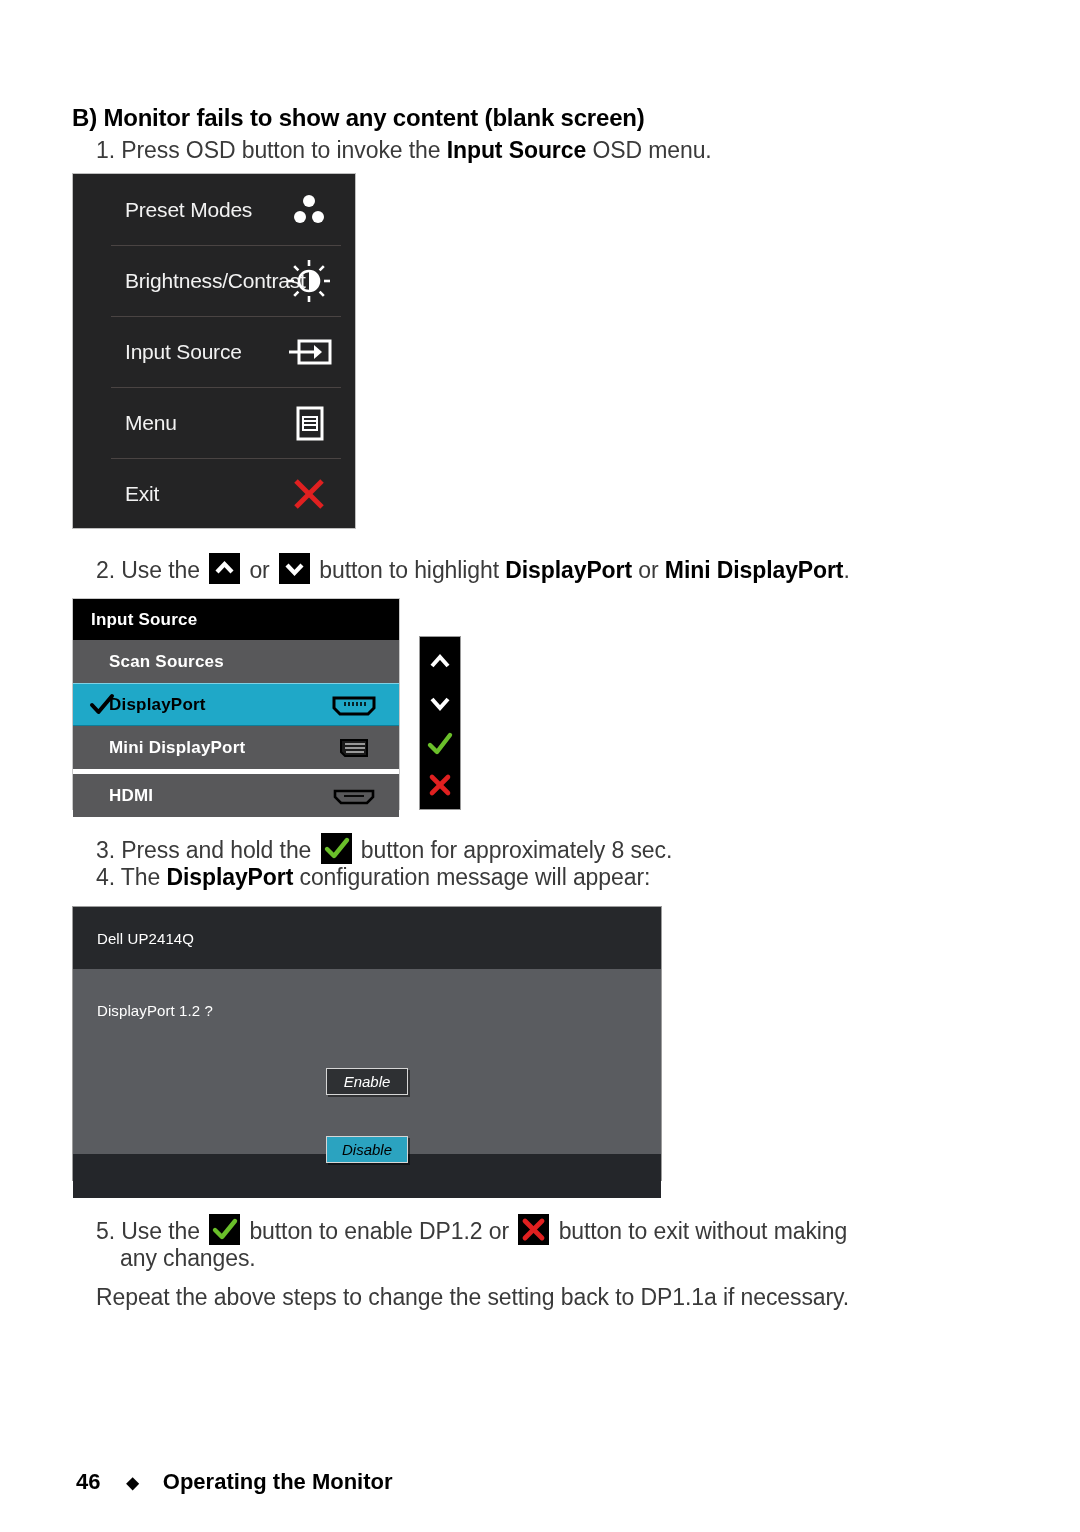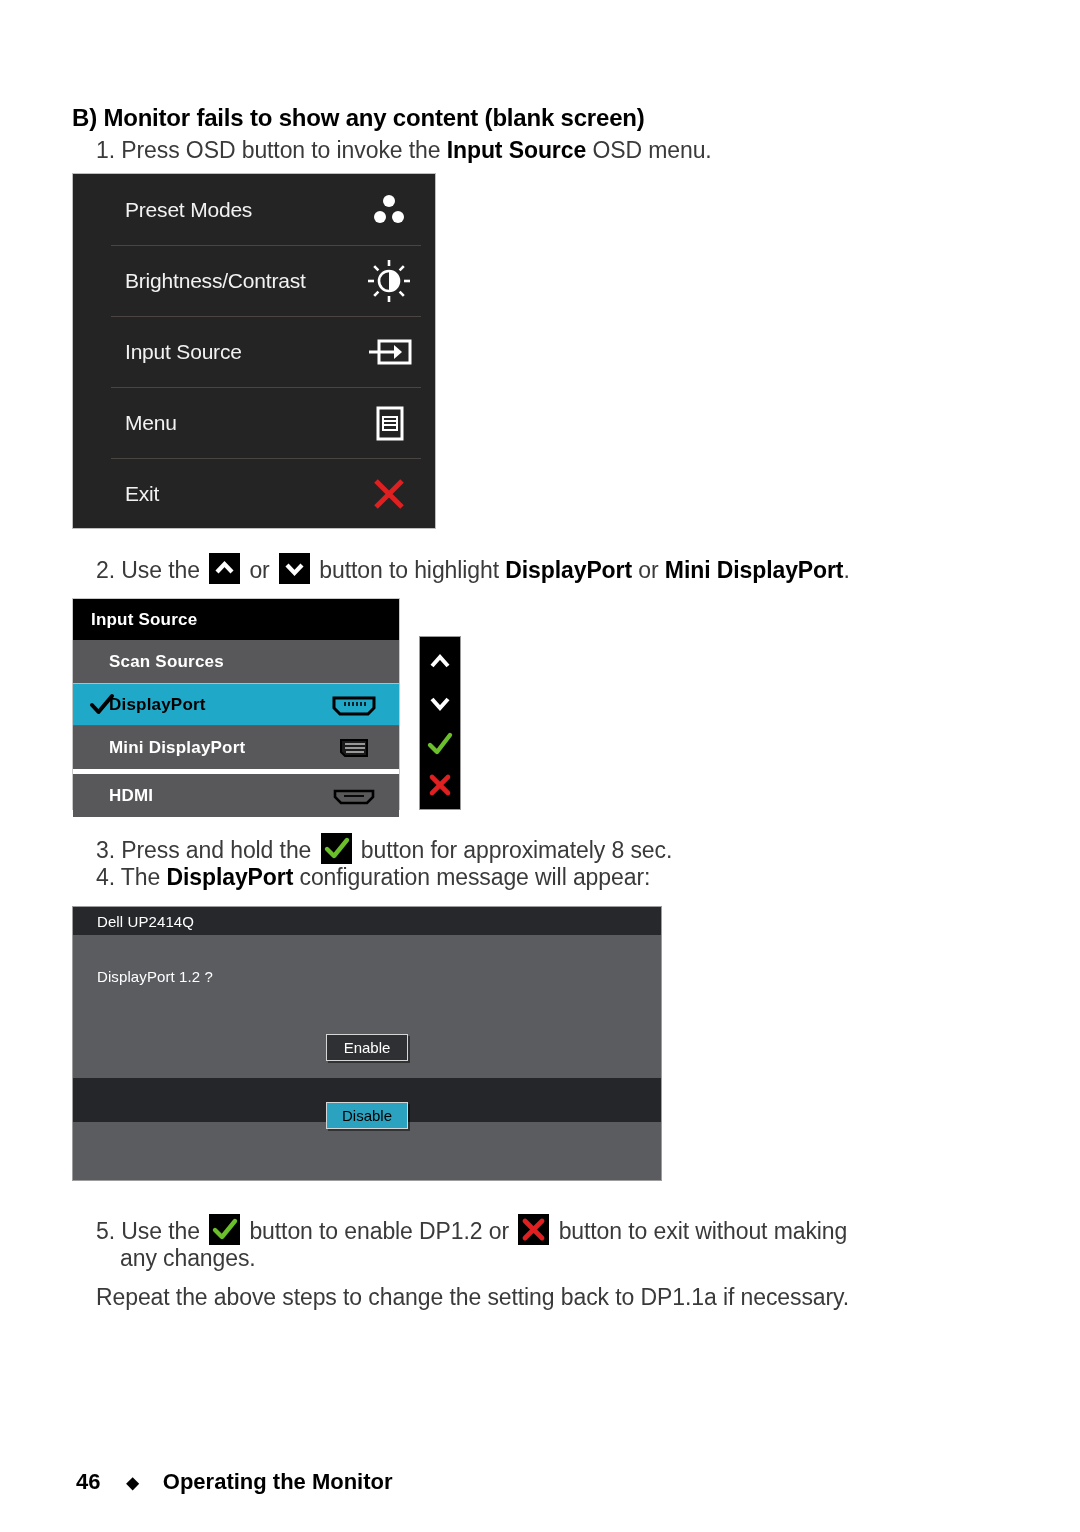--- a/index.html
+++ b/index.html
@@ -34,21 +34,21 @@
   .key {
     display: inline-block; vertical-align: -6px;
     width: 31px; height: 31px; background: #000;
     position: relative; margin: 0 3px;
   }
   .key svg { position: absolute; inset: 0; width: 31px; height: 31px; }
 
   
   .osd-main {
     position: absolute; left: 72px; top: 173px;
-    width: 364px; height: 356px;
+    width: 284px; height: 356px;
     background: #242425;
     border: 1px solid #bfbfbf;
   }
   .osd-main .row {
     position: relative; height: 71px;
     display: flex; align-items: center;
   }
   .osd-main .row + .row::before {
     content: ""; position: absolute; left: 38px; right: 14px; top: 0;
     height: 1px; background: #4a4443;
@@ -113,36 +113,37 @@
   .keycol .k { width: 30px; height: 30px; }
 
   
   .dlg {
     position: absolute; left: 72px; top: 906px;
     width: 590px; height: 275px;
     background: #5a5c60;
     border: 1px solid #9d9d9d;
   }
   .dlg .dtitle {
-    height: 28px; background: #26282b; color: #fff;
+    height: 62px; background: #26282b; color: #fff;
     font-size: 15px; display: flex; align-items: center;
     padding-left: 24px; letter-spacing: 0.1px;
   }
-  .dlg .dbody { position: relative; height: 143px; }
+  .dlg .dbody { position: relative; height: 185px; }
   .dlg .dmsg {
     position: absolute; left: 24px; top: 33px;
     color: #fff; font-size: 15px; letter-spacing: 0.1px;
   }
   .dlg .btn {
     position: absolute; left: 50%; transform: translateX(-50%);
     width: 82px; height: 27px;
     display: flex; align-items: center; justify-content: center;
     font-size: 15px;
     border: 1px solid #d6d6d6;
     box-shadow: 2px 2px 0 rgba(0,0,0,0.45);
+    font-style: italic;
   }
   .dlg .btn-enable  { top: 99px; background: #2e3033; color: #fff; }
   .dlg .btn-disable { top: 139px; background: #2ba3c0; color: #000; margin-top: 28px; }
   .dlg .dfooter { height: 44px; background: #24262a; }
 
   
   .footer {
     position: absolute; left: 76px; top: 1469px;
     font-size: 22px; font-weight: bold; color: #000;
     display: flex; align-items: center;

